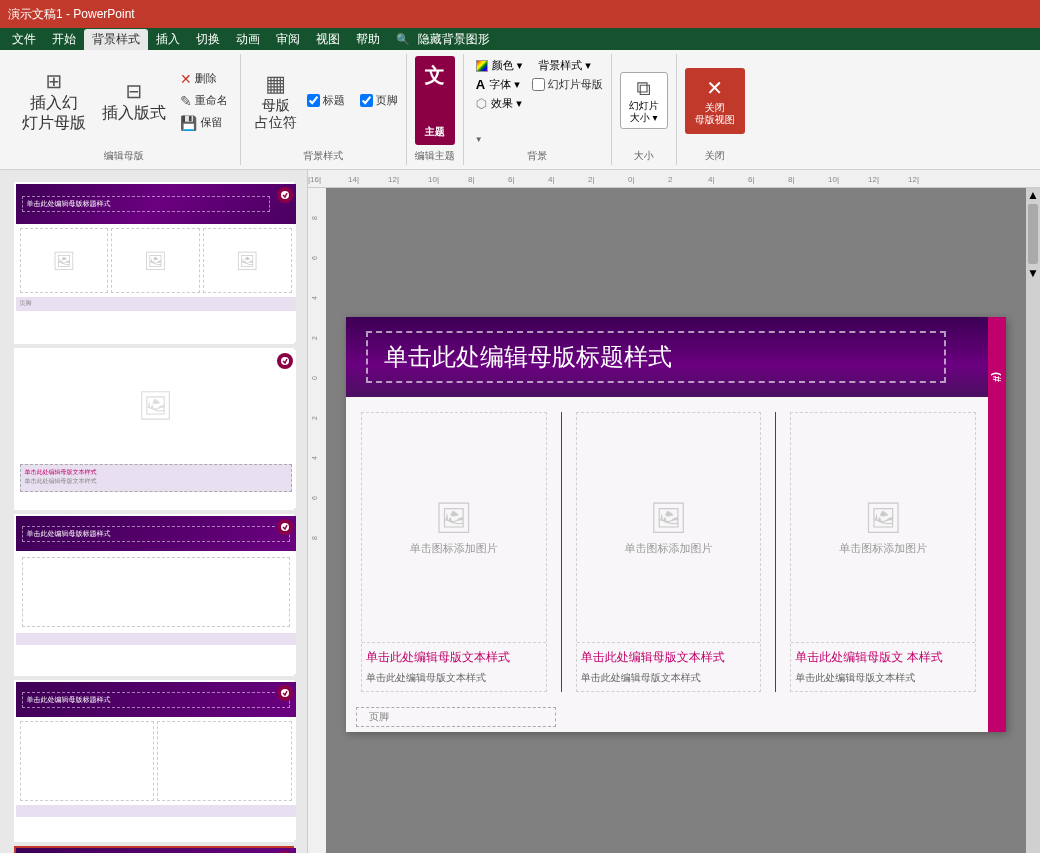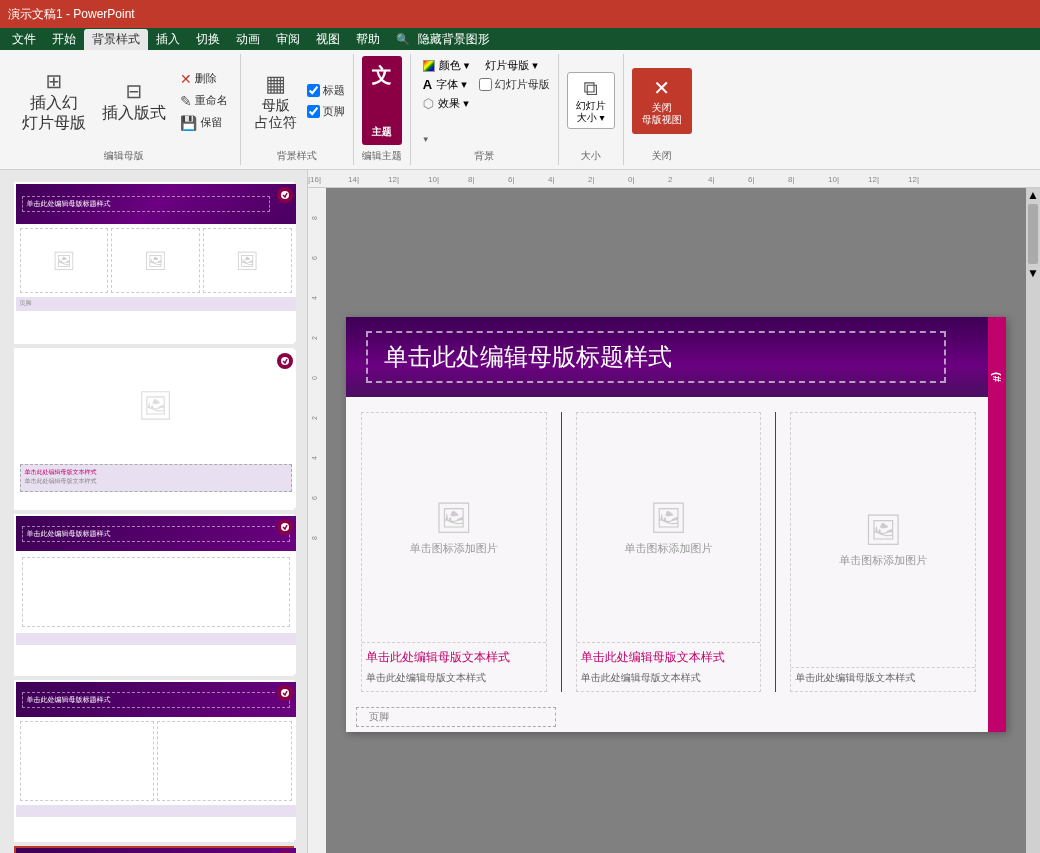--- a/index.html
+++ b/index.html
@@ -394,21 +394,21 @@
     </div>
     <div class="ribbon-group-label">编辑母版</div>
   </div>
 
   <div class="ribbon-group">
     <div class="ribbon-buttons">
       <div class="ribbon-btn">
         <span style="font-size:22px;color:#555;">▦</span>
         <span style="font-size:14px;line-height:1.2;text-align:center;">母版<br>占位符</span>
       </div>
-      <div style="display:flex;flex-direction:column;gap:4px;justify-content:flex-end;">
+      <div style="display:flex;flex-direction:row;gap:15px;justify-content:flex-end;">
         <label class="checkbox-row">
           <input type="checkbox" checked="" style="">
           <span>标题</span>
         </label>
         <label class="checkbox-row">
           <input type="checkbox" checked="" style="">
           <span>页脚</span>
         </label>
       </div>
     </div>
@@ -426,21 +426,21 @@
   </div>
 
   <div class="ribbon-group">
     <div style="display:flex;flex-direction:column;gap:0;flex:1;">
       <div style="display:flex;gap:8px;">
         <div class="color-btn">
           <span style="display:inline-block;width:12px;height:12px;background:linear-gradient(135deg,red,orange,yellow,green,blue,purple);border:1px solid #999;"></span>
           <span>颜色 ▾</span>
         </div>
         <div class="color-btn">
-          <span>灯片母版 ▾</span>
+          <span>背景样式 ▾</span>
         </div>
       </div>
       <div style="display:flex;gap:8px;">
         <div class="color-btn">
           <span style="font-weight:bold;font-size:13px;">A</span>
           <span>字体 ▾</span>
         </div>
         <label class="checkbox-row">
           <input type="checkbox" style="">
           <span>幻灯片母版</span>
@@ -655,20 +655,24 @@
               </div>
             </div>
 
             <div class="slide-divider"></div>
 
             <div class="slide-content-col">
               <div class="slide-img-area">
                 <span style="font-size:30px;color:#ccc;">🖼</span>
                 <span style="font-size:11px;color:#999;">单击图标添加图片</span>
               </div>
+              <div style="padding:6px 4px 2px;">
+                <span style="color:#c0006b;font-size:12px;line-height:1.4;">单击此处编辑母版文
+本样式</span>
+              </div>
               <div style="padding:2px 4px 6px;">
                 <span style="color:#666;font-size:10px;">单击此处编辑母版文本样式</span>
               </div>
             </div>
           </div>
 
           <div class="slide-footer">
             <div class="slide-footer-box">
               <span>页脚</span>
             </div>

